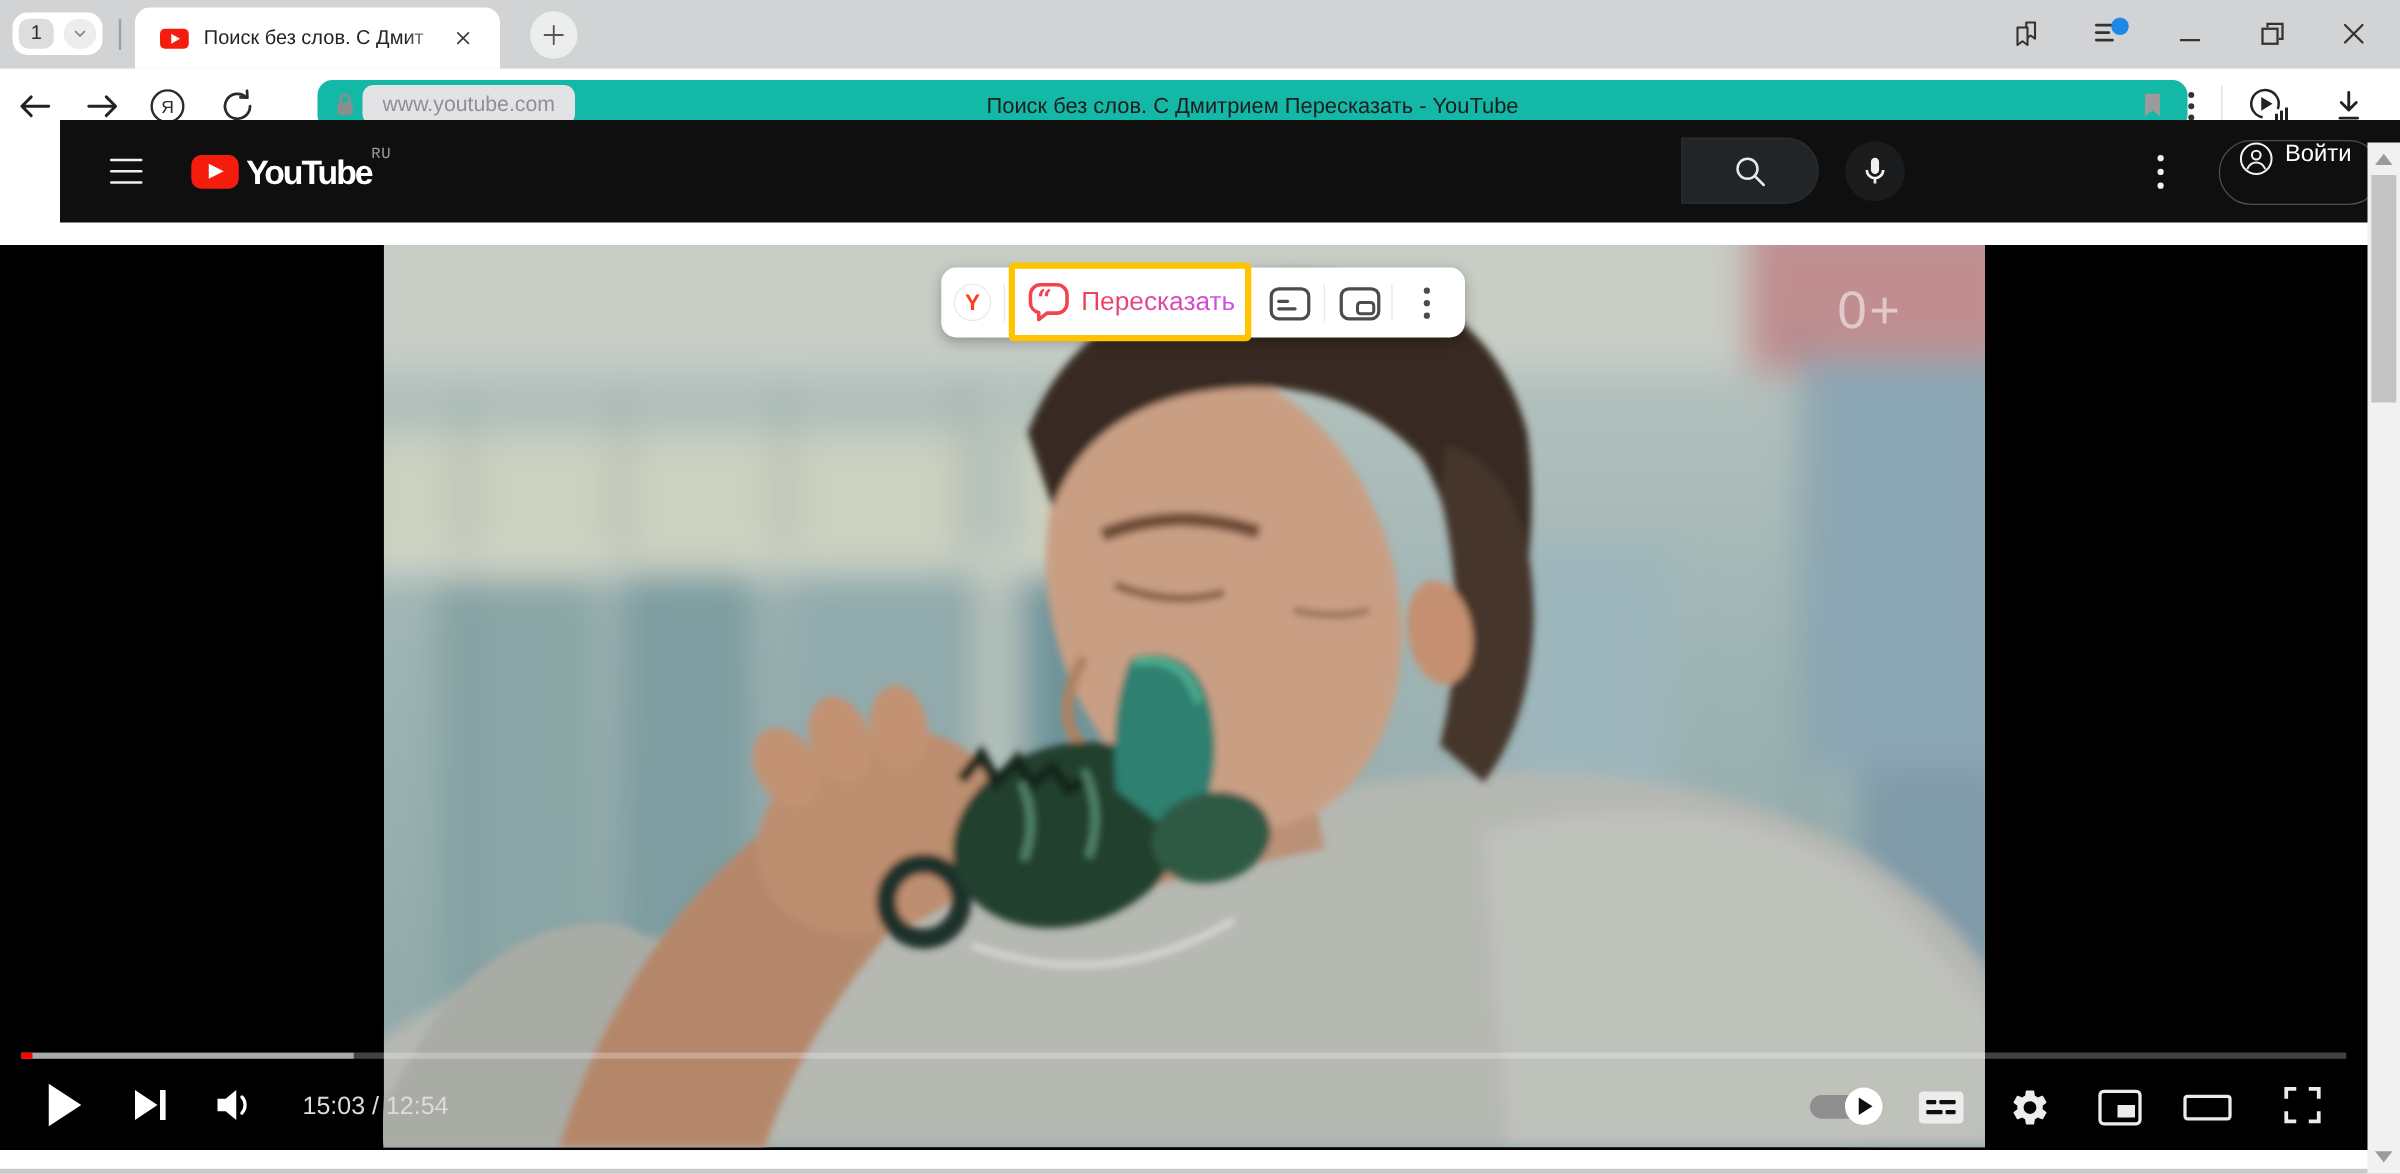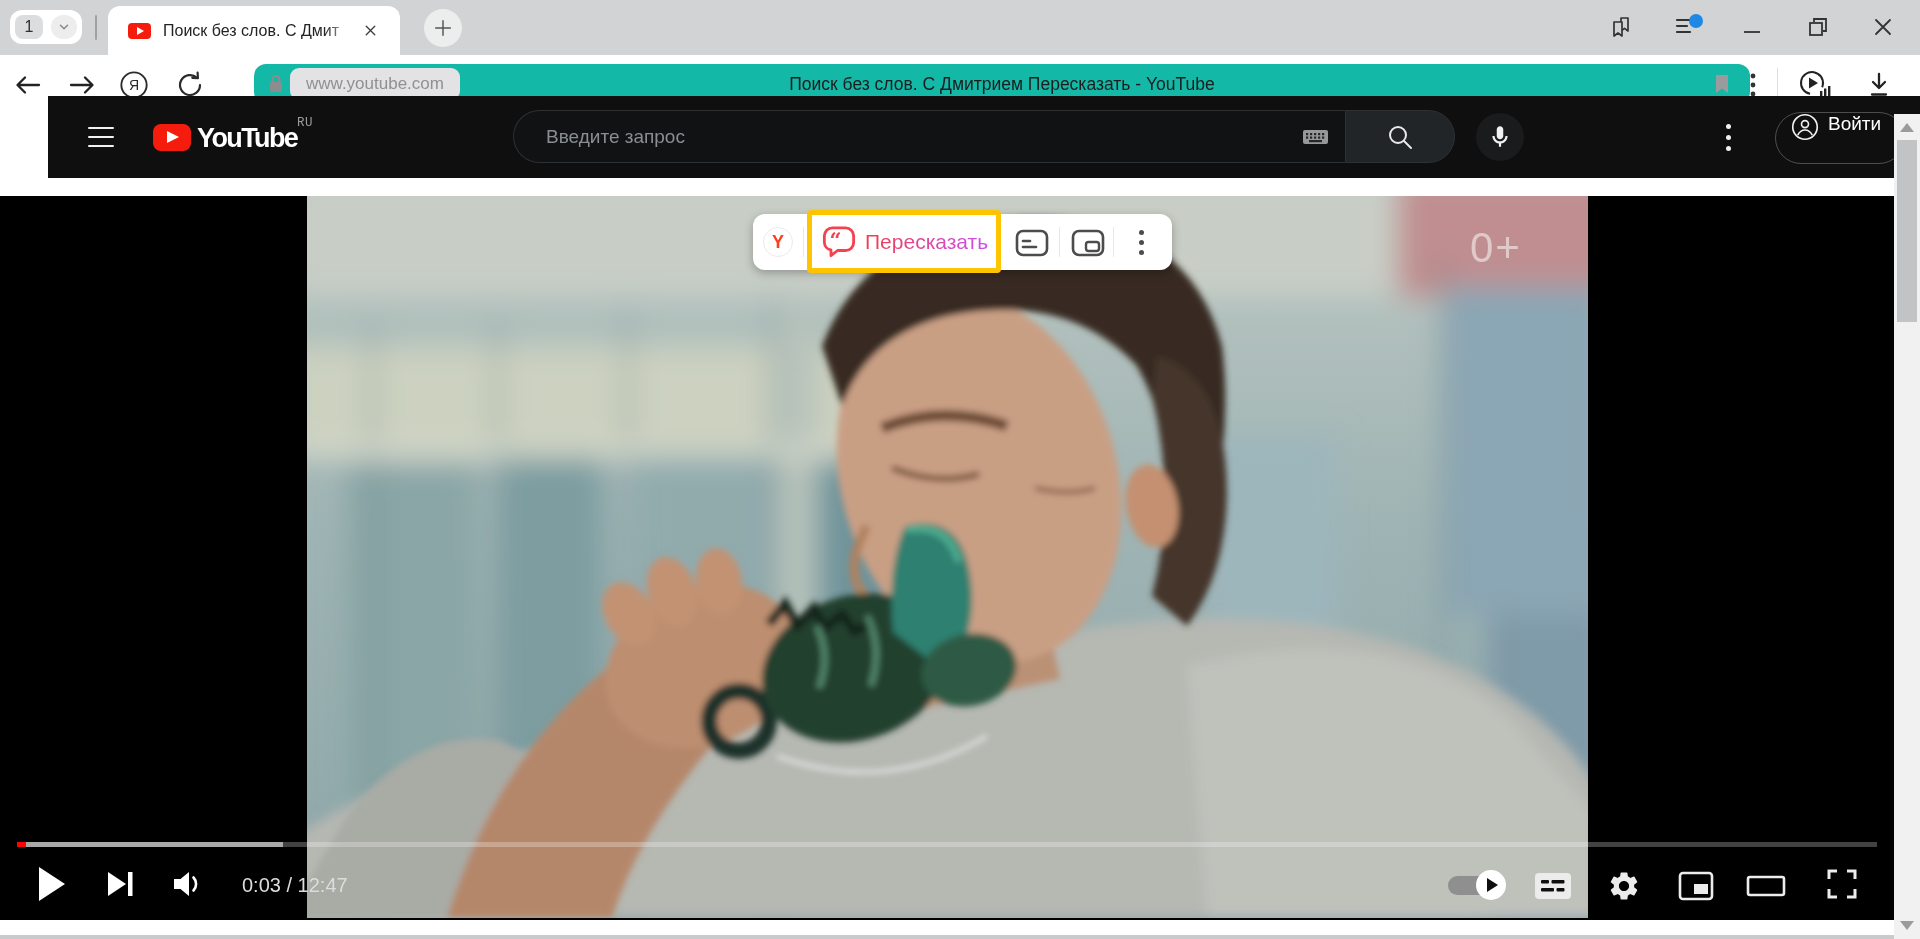--- a/index.html
+++ b/index.html
@@ -245,41 +245,20 @@
     <div class="burger">
         <i></i>
         <i></i>
         <i></i>
       </div>
     <div class="ytlogo"></div>
     <div class="brand">YouTube</div>
     <div class="region">RU</div>
 
     <div class="search">
-      <div class="search-in">
-        <input type="text" placeholder="Введите запрос" style="">
-        <div class="kbd">
-          <svg width="27" height="23" viewBox="0 0 27 23">
-              <rect x="1" y="5" width="25" height="14" rx="2" fill="#aeb0b2"></rect>
-          <g fill="#2a2a2a">
-                <rect x="4" y="8" width="2.2" height="2.2"></rect>
-                <rect x="8" y="8" width="2.2" height="2.2"></rect>
-                <rect x="12" y="8" width="2.2" height="2.2"></rect>
-                <rect x="16" y="8" width="2.2" height="2.2"></rect>
-                <rect x="20" y="8" width="2.2" height="2.2"></rect>
-          <rect x="4" y="11.5" width="2.2" height="2.2"></rect>
-                <rect x="8" y="11.5" width="2.2" height="2.2"></rect>
-                <rect x="12" y="11.5" width="2.2" height="2.2"></rect>
-                <rect x="16" y="11.5" width="2.2" height="2.2"></rect>
-                <rect x="20" y="11.5" width="2.2" height="2.2"></rect>
-          <rect x="7" y="15" width="13" height="2.2"></rect>
-              </g>
-            </svg>
-        </div>
-      </div>
       <div class="search-btn">
         <svg width="28" height="28" viewBox="0 0 28 28">
             <circle cx="12" cy="12" r="8" fill="none" stroke="#e9e9e9" stroke-width="2"></circle>
             <line x1="18" y1="18" x2="25" y2="25" stroke="#e9e9e9" stroke-width="2" stroke-linecap="round"></line>
           </svg>
       </div>
     </div>
     <div class="mic">
       <svg width="26" height="26" viewBox="0 0 24 24">
           <path d="M12 14c1.66 0 3-1.34 3-3V5c0-1.66-1.34-3-3-3S9 3.34 9 5v6c0 1.66 1.34 3 3 3z" fill="#f1f1f1"></path>
@@ -427,21 +406,21 @@
           <path d="M2 2l18 12L2 26z" fill="#fff"></path>
           <rect x="22" y="2" width="4.5" height="24" fill="#fff"></rect>
         </svg>
     </div>
     <div class="ctl" style="left:172px;top:674px;">
       <svg width="32" height="28" viewBox="0 0 32 28">
           <path d="M2 9v10h6.5L17 26V2L8.5 9z" fill="#fff"></path>
           <path d="M21.5 7.5a9.5 9.5 0 0 1 0 13" fill="none" stroke="#fff" stroke-width="2.6" stroke-linecap="round"></path>
         </svg>
     </div>
-    <div class="time">0:03 / 12:47</div>
+    <div class="time">15:03 / 12:54</div>
 
     <div class="toggle">
       <div class="bar"></div>
       <div class="knob"></div>
     </div>
     <div class="ctl" style="left:1535px;top:677px;">
       <svg width="36" height="26" viewBox="0 0 36 26">
           <rect width="36" height="26" rx="4" fill="#ececec"></rect>
           <g fill="#0f0f0f">
             <rect x="6" y="7" width="8" height="3.4" rx="1"></rect>

